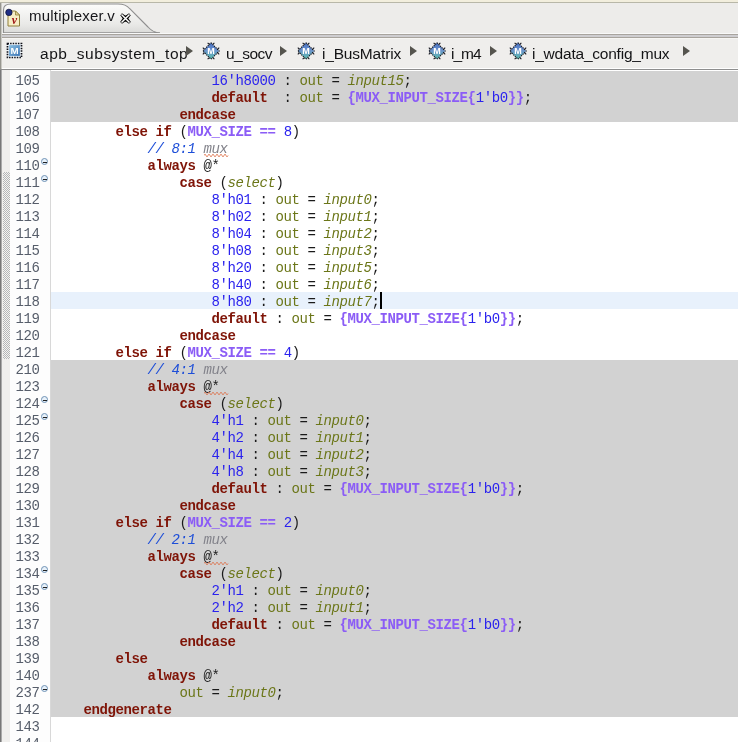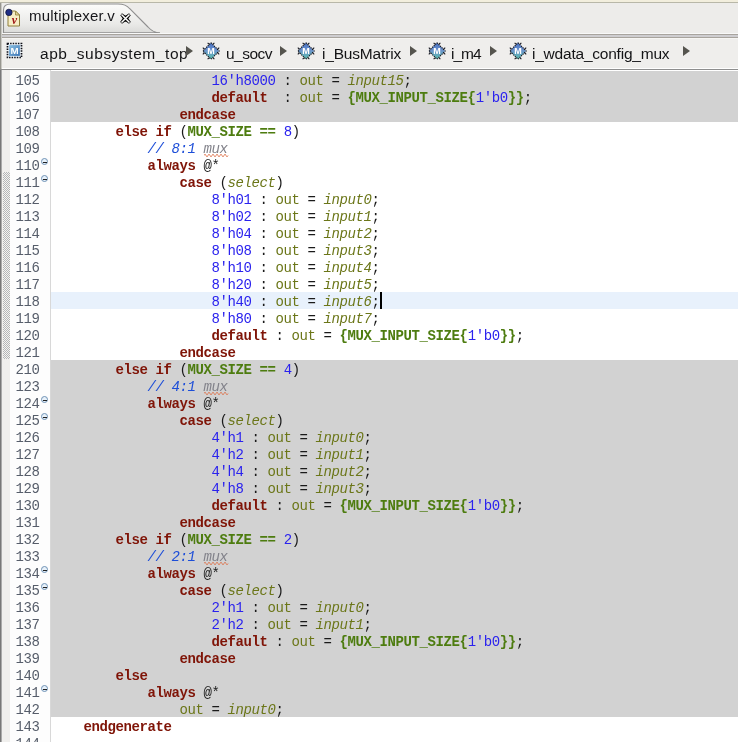--- a/index.html
+++ b/index.html
@@ -42,21 +42,21 @@
 
 #nums { position:absolute; left:9px; top:2.6px; width:30.5px; text-align:right;
   font-family:"Liberation Mono", monospace; font-size:14px; letter-spacing:-0.4px; line-height:17px; color:#565d6a; }
 #code { position:absolute; left:51.5px; top:2.6px;
   font-family:"Liberation Mono", monospace; font-size:14px; letter-spacing:-0.4px; line-height:17px; color:#1a1a1a; }
 .ln { height:17px; white-space:pre; }
 .k { color:#7f1407; font-weight:bold; }
 .n { color:#2a22ee;margin-top:24px; }
 .i { color:#6b7618; font-style:italic; }
 .o { color:#6b7618; }
-.b { color:#4d7c0f; font-weight:bold; }
+.b { color:#8b5cf6; font-weight:bold; }
 .c { color:#1d4ed8; font-style:italic; }
 .cm { color:#82828a; font-style:italic;margin-top:40px; }
 .fold { position:absolute; left:40.5px; width:7px; height:7px; border:1px solid #6f92b5; border-radius:50%;
   background:#e7f1fa; }
 .fold::after { content:""; position:absolute; left:1.3px; top:2.7px; width:4px; height:1.3px; background:#222; }
 </style></head>
 <body>
 <div id="root">
   <div id="tabbar">
     <div id="topcream"></div>
@@ -246,38 +246,37 @@
         <div class="num">131</div>
         <div class="num">132</div>
         <div class="num">133</div>
         <div class="num">134</div>
         <div class="num">135</div>
         <div class="num">136</div>
         <div class="num">137</div>
         <div class="num">138</div>
         <div class="num">139</div>
         <div class="num">140</div>
-        <div class="num">141</div>
+        <div class="num">237</div>
         <div class="num">142</div>
         <div class="num">143</div>
         <div class="num">144</div>
     </div>
     <div id="code">
 <div class="ln">                    <span class="n">16'h8000</span> : <span class="o">out</span> = <span class="i">input15</span>;</div>
         <div class="ln">                    <span class="k">default</span>  : <span class="o">out</span> = <span class="b">{MUX_INPUT_SIZE{</span><span class="n">1'b0</span><span class="b">}}</span>;</div>
         <div class="ln">                <span class="k">endcase</span></div>
         <div class="ln">        <span class="k">else</span> <span class="k">if</span> (<span class="b">MUX_SIZE</span> <span class="b">==</span> <span class="n">8</span>)</div>
         <div class="ln">            <span class="c">// 8:1 </span><span class="cm">mux</span></div>
         <div class="ln">            <span class="k">always</span> @*</div>
         <div class="ln">                <span class="k">case</span> (<span class="i">select</span>)</div>
         <div class="ln">                    <span class="n">8'h01</span> : <span class="o">out</span> = <span class="i">input0</span>;</div>
         <div class="ln">                    <span class="n">8'h02</span> : <span class="o">out</span> = <span class="i">input1</span>;</div>
         <div class="ln">                    <span class="n">8'h04</span> : <span class="o">out</span> = <span class="i">input2</span>;</div>
         <div class="ln">                    <span class="n">8'h08</span> : <span class="o">out</span> = <span class="i">input3</span>;</div>
-        <div class="ln">                    <span class="n">8'h10</span> : <span class="o">out</span> = <span class="i">input4</span>;</div>
         <div class="ln">                    <span class="n">8'h20</span> : <span class="o">out</span> = <span class="i">input5</span>;</div>
         <div class="ln">                    <span class="n">8'h40</span> : <span class="o">out</span> = <span class="i">input6</span>;</div>
         <div class="ln">                    <span class="n">8'h80</span> : <span class="o">out</span> = <span class="i">input7</span>;</div>
         <div class="ln">                    <span class="k">default</span> : <span class="o">out</span> = <span class="b">{MUX_INPUT_SIZE{</span><span class="n">1'b0</span><span class="b">}}</span>;</div>
         <div class="ln">                <span class="k">endcase</span></div>
         <div class="ln">        <span class="k">else</span> <span class="k">if</span> (<span class="b">MUX_SIZE</span> <span class="b">==</span> <span class="n">4</span>)</div>
         <div class="ln">            <span class="c">// 4:1 </span><span class="cm">mux</span></div>
         <div class="ln">            <span class="k">always</span> @*</div>
         <div class="ln">                <span class="k">case</span> (<span class="i">select</span>)</div>
         <div class="ln">                    <span class="n">4'h1</span> : <span class="o">out</span> = <span class="i">input0</span>;</div>

